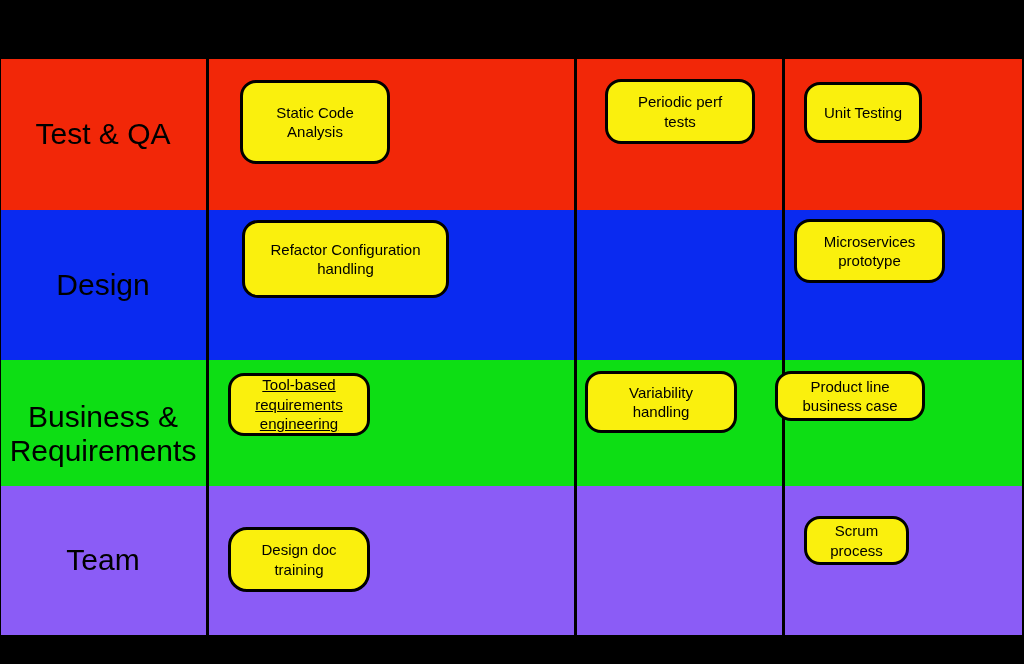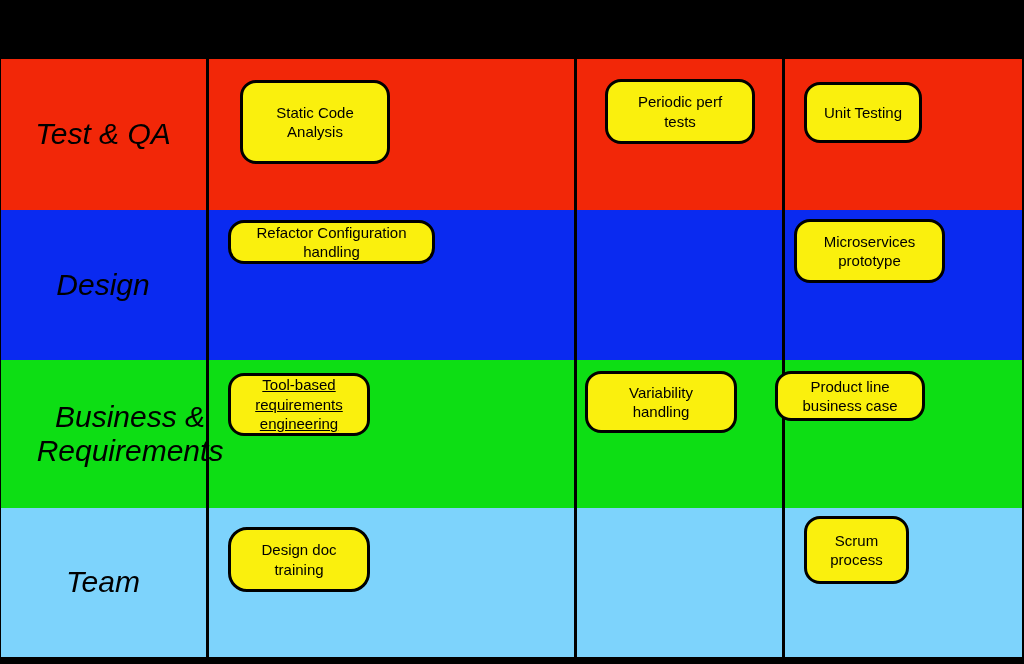--- a/index.html
+++ b/index.html
@@ -5,21 +5,21 @@
   html,body{margin:0;padding:0;background:#000;}
   .stage{
     position:relative;width:1024px;height:664px;background:#000;overflow:hidden;
     font-family:"Liberation Sans", sans-serif;
   }
   .board{position:absolute;left:0;top:59px;width:1024px;height:598px;}
   .row{position:absolute;left:0;width:1024px;}
   .row-label{
     position:absolute;left:0;width:206px;top:0;bottom:0;
     display:flex;align-items:center;justify-content:center;text-align:center;
-    font-size:30px;color:#000;line-height:1.15;padding:0 6px;box-sizing:border-box;font-style:italic;
+    font-size:30px;color:#000;line-height:1.15;padding:0 6px;box-sizing:border-box;
   }
   .divider{position:absolute;top:0;height:598px;background:#000;}
   .card{
     position:absolute;background:#FAF00D;border:3px solid #000;border-radius:16px;
     display:flex;align-items:center;justify-content:center;text-align:center;
     font-size:15px;line-height:1.3;color:#000;box-sizing:border-box;padding:4px 10px;
   }
 </style>
 </head>
 <body>
@@ -32,44 +32,44 @@
 
     <div class="row" style="top: 0px; height: 151px; background-color: rgb(242, 39, 8);">
       <div class="row-label">Test &amp; QA</div>
     </div>
 
     <div class="row" style="top: 151px; height: 150px; background-color: rgb(10, 42, 240); padding-left: 31px;">
       <div class="row-label">Design</div>
     </div>
 
     <div class="row" style="top: 301px; height: 148px; background-color: rgb(13, 222, 20);">
-      <div class="row-label" style="padding:0 10px;margin-left:27px;">Business &amp; Requirements</div>
+      <div class="row-label" style="padding:0 10px;">Business &amp; Requirements</div>
     </div>
 
-    <div class="row" style="top: 449px; height: 149px; background-color: #7dd3fc;">
+    <div class="row" style="top: 427px; height: 149px; background-color: #8b5cf6;">
       <div class="row-label">Team</div>
     </div>
 
     <div class="divider" style="left:206px;width:3px;"></div>
     <div class="divider" style="left:574px;width:3px;"></div>
     <div class="divider" style="left:782px;width:3px;"></div>
     <div class="divider" style="left:0;width:1px;"></div>
     <div class="divider" style="left:1022px;width:2px;"></div>
 
     <div class="card" style="left:240px;top:21px;width:150px;height:84px;">Static Code Analysis</div>
     <div class="card" style="left:587px;top:20px;width:150px;height:65px;padding:4px 14px;margin-left:18px;">Periodic perf tests</div>
     <div class="card" style="left:804px;top:23px;width:118px;height:61px;">Unit Testing</div>
 
-    <div class="card" style="left:228px;top:161px;width:207px;height:44px;">Refactor Configuration handling</div>
+    <div class="card" style="left:242px;top:161px;width:207px;height:78px;">Refactor Configuration handling</div>
     <div class="card" style="left:794px;top:160px;width:151px;height:64px;">Microservices prototype</div>
 
     <div class="card" style="left:228px;top:314px;width:142px;height:63px;padding:2px 8px;text-decoration:underline;">Tool-based requirements engineering</div>
     <div class="card" style="left:585px;top:312px;width:152px;height:62px;padding:12px 16px;">Variability handling</div>
     <div class="card" style="left:775px;top:312px;width:150px;height:50px;">Product line business case</div>
 
     <div class="card" style="left:228px;top:468px;width:142px;height:65px;padding:4px 16px;border-radius:19px;">Design doc training</div>
-    <div class="card" style="left:804px;top:457px;width:105px;height:68px;">Scrum process</div>
+    <div class="card" style="left:804px;top:457px;width:105px;height:49px;">Scrum process</div>
 
   </div>
 
   <div style="position:absolute;left:0;top:657px;width:1024px;height:7px;background:#000;"></div>
 
 </div>
 
 </body></html>

